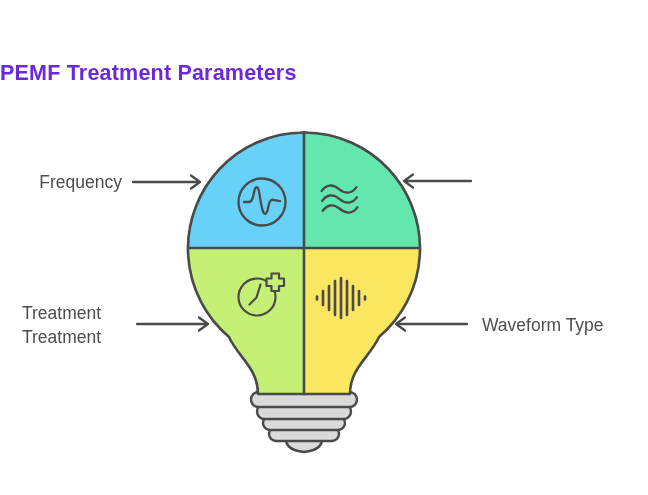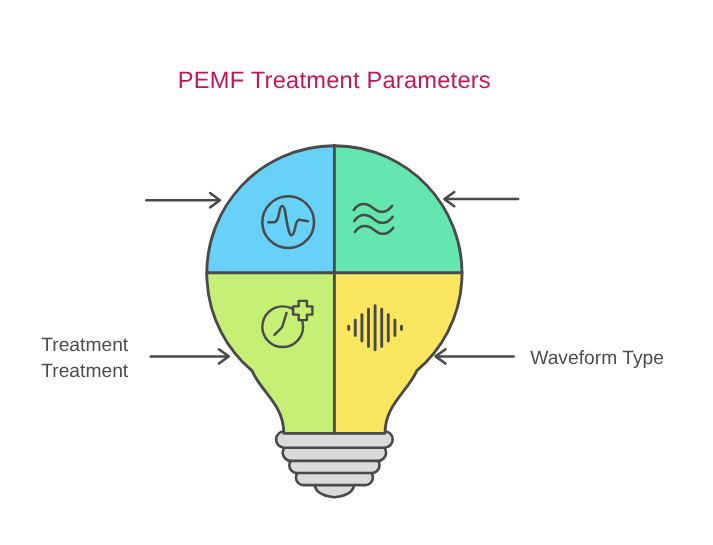--- a/index.html
+++ b/index.html
@@ -7,36 +7,35 @@
     position:relative;
     width:648px;height:495px;
     background:#ffffff;
     font-family:"Liberation Sans", sans-serif;
     color:#4d4d4d;
     overflow:hidden;
   }
   .title{
     position:absolute;
     left:0;top:61px;width:608px;
-    text-align:center;
     font-size:21.5px;
-    font-weight:400;
-    color:#be185d;
+    font-weight:700;
+    color:#6d28d9;
     letter-spacing:.2px;
   }
   .bulb-svg{position:absolute;left:0;top:0;}
   .label{
     position:absolute;
     font-size:17.5px;
     line-height:24px;
     color:#4d4d4d;
   }
   .label-frequency{left:20px;top:170px;width:102px;text-align:right;}
   .label-magnetic{left:482px;top:157px;width:150px;text-align:left;}
-  .label-treatment{left:22px;top:301px;width:110px;text-align:center;}
+  .label-treatment{left:22px;top:301px;width:110px;text-align:left;}
   .label-waveform{left:482px;top:313px;width:160px;text-align:left;}
 </style>
 </head>
 <body>
 
 <div class="canvas">
 
   <div class="title">PEMF Treatment Parameters</div>
 
   <svg class="bulb-svg" width="648" height="495" viewBox="0 0 648 495">
@@ -106,20 +105,23 @@
         <path d="M 137 324 L 207 324"></path>
         <path d="M 199 317.5 L 208 324 L 199 330.5"></path>
       </g>
       <g>
         <path d="M 467 324 L 397 324"></path>
         <path d="M 405 317.5 L 396 324 L 405 330.5"></path>
       </g>
     </g>
   </svg>
 
+  <div class="label label-frequency">
+    <span>Frequency</span>
+  </div>
 
 
   <div class="label label-treatment">
     <div>Treatment</div>
     <div>Treatment</div>
   </div>
 
   <div class="label label-waveform">
     <span>Waveform Type</span>
   </div>

